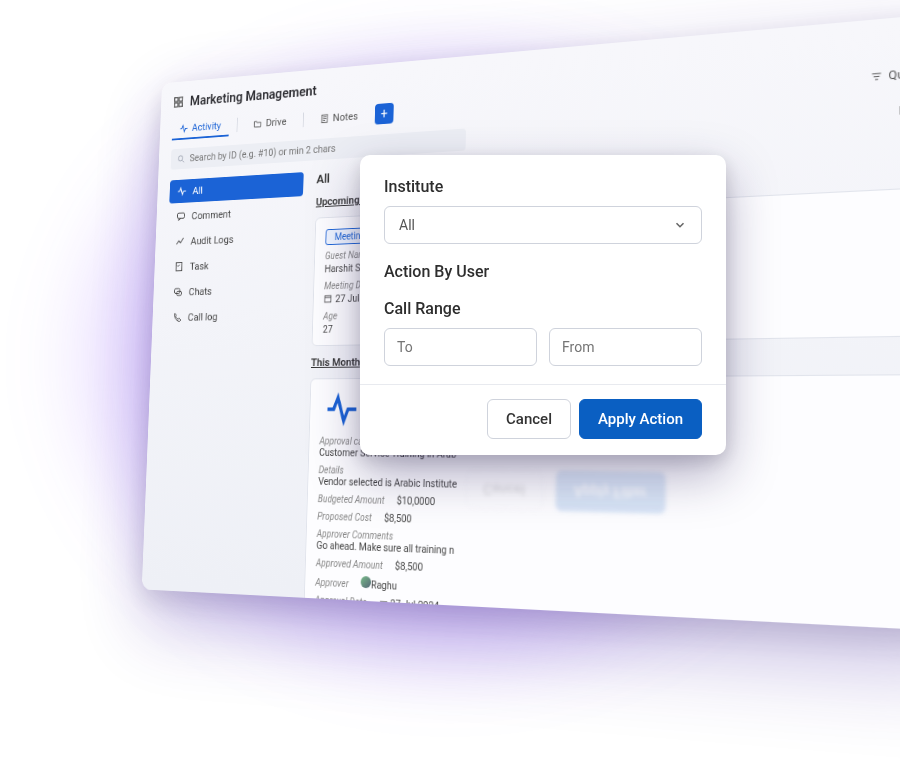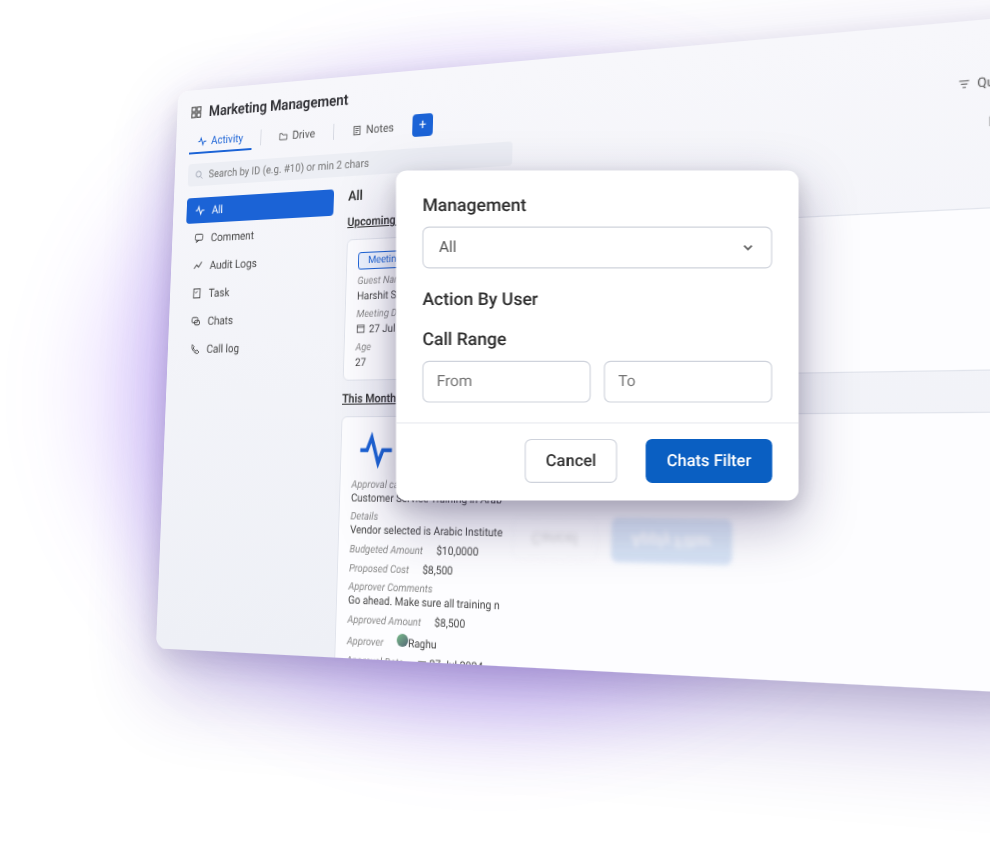--- a/index.html
+++ b/index.html
@@ -107,21 +107,21 @@
     padding: 22px 24px 16px; color:#333;
   }
   .field{ margin-bottom:18px; }
   .field-label{ font-size:16px; font-weight:500; color:#2e2e2e; margin-bottom:10px; }
   .select{ display:flex; align-items:center; justify-content:space-between; border:1px solid #cfd3dc; border-radius:6px; padding:10px 14px; font-size:14px; color:#555; cursor:pointer; }
   .select svg{ width:14px; height:14px; color:#666;}
   .range{ display:flex; gap:12px; }
   .range .input{ flex:1; border:1px solid #cfd3dc; border-radius:6px; padding:10px 12px; font-size:14px; color:#888; }
   .range input{ border:none; outline:none; width:100%; font-size:14px; color:#555;}
   .modal-sep{ height:1px; background:#e8eaef; margin: 6px -24px 14px; }
-  .modal-actions{ display:flex; justify-content:flex-end; gap:26px; }
+  .modal-actions{ display:flex; justify-content:flex-end; gap:8px; }
   .btn{ padding:10px 18px; border-radius:6px; font-size:15px; font-weight:500; cursor:pointer; border:1px solid #cfd3dc; background:#fff; color:#333;}
   .btn.primary{ background:#0a5fc2; border-color:#0a5fc2; color:#fff; }
 </style>
 </head>
 <body>
 
 <div class="stage">
   <div class="glow"></div>
 
   <div class="app">
@@ -322,42 +322,42 @@
 
   <div class="reflection">
     <div style="position:absolute; left:380px; top:10px;">
       <span class="mbtn">Cancel</span>
       <span class="mbtn primary">Apply Filter</span>
     </div>
   </div>
 
   <div class="modal">
     <div class="field">
-      <div class="field-label">Management</div>
+      <div class="field-label">Institute</div>
       <div class="select">
         <span>All</span>
         <svg viewBox="0 0 16 16" fill="none" stroke="currentColor" stroke-width="1.8">
             <path d="M4 6l4 4 4-4"></path>
           </svg>
       </div>
     </div>
     <div class="field">
       <div class="field-label">Action By User</div>
     </div>
     <div class="field">
       <div class="field-label">Call Range</div>
       <div class="range">
         <div class="input">
+          <input placeholder="To" style="">
+        </div>
+        <div class="input">
           <input placeholder="From" style="">
-        </div>
-        <div class="input">
-          <input placeholder="To" style="">
         </div>
       </div>
     </div>
     <div class="modal-sep"></div>
     <div class="modal-actions">
       <button class="btn">Cancel</button>
-      <button class="btn primary">Chats Filter</button>
+      <button class="btn primary">Apply Action</button>
     </div>
   </div>
 
 </div>
 
 </body></html>

